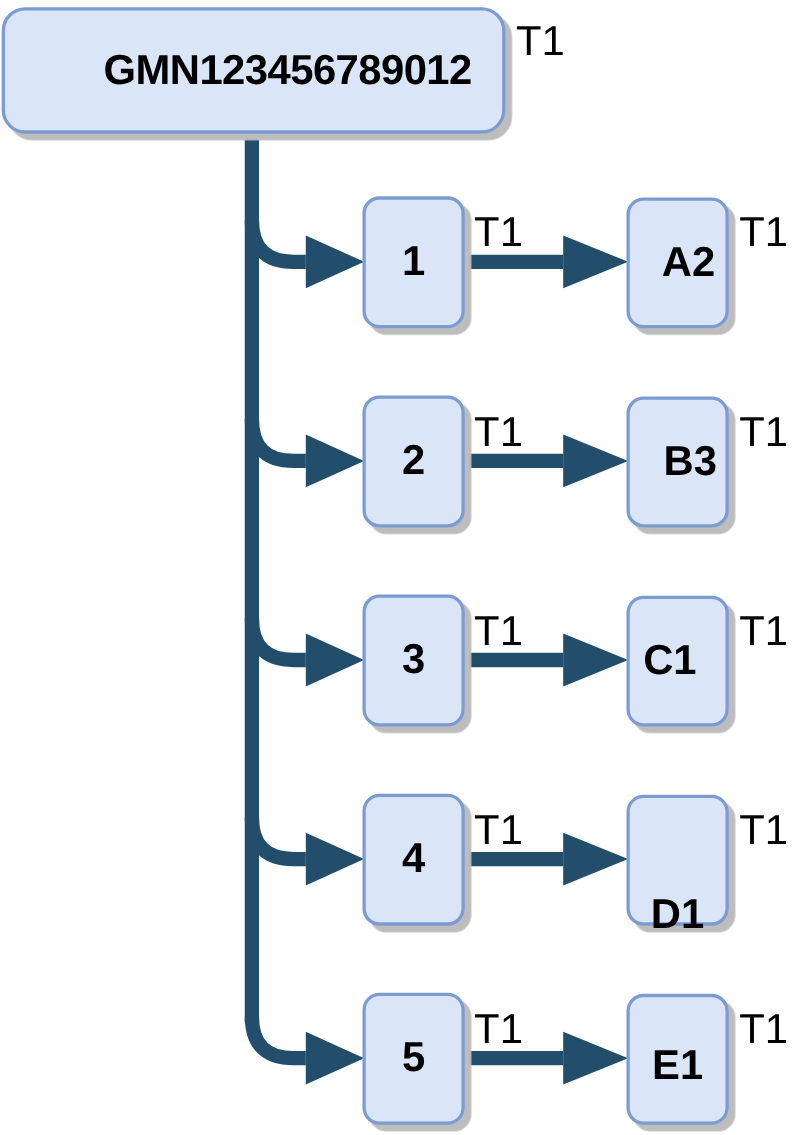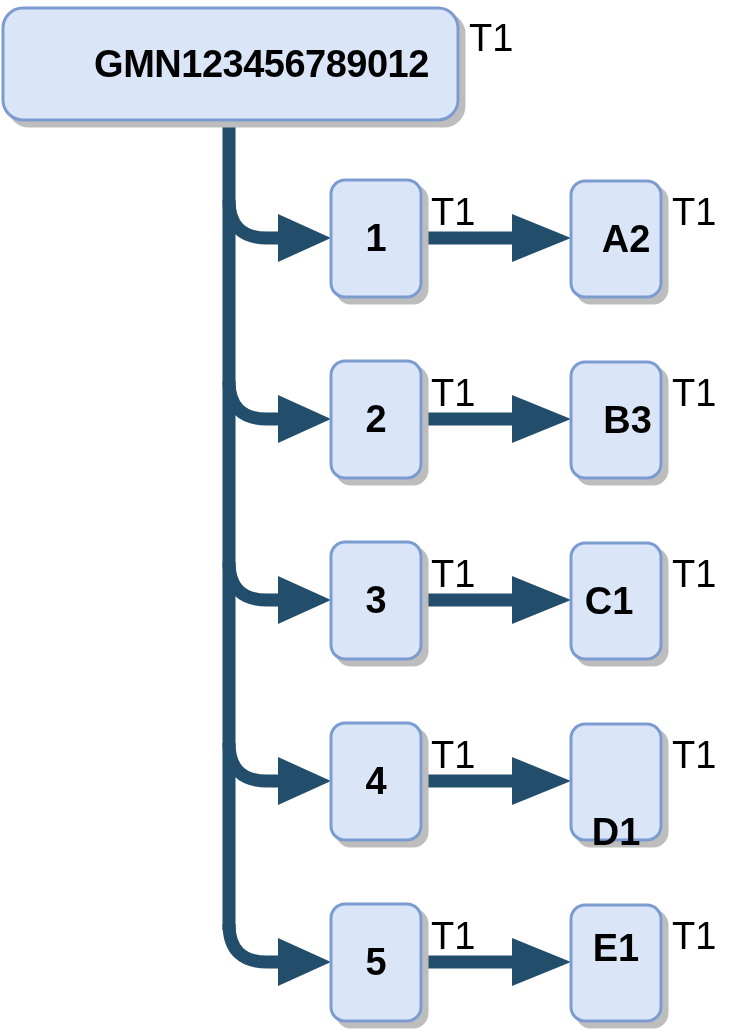--- a/index.html
+++ b/index.html
@@ -128,21 +128,21 @@
   <div class="node-label mid-label" style="left:331px; top:361px; width:90px; height:117px;">2</div>
   <div class="node-label leaf-label" style="left:571px; top:362px; width:113px; height:116px;">B3</div>
 
   <div class="node-label mid-label" style="left:331px; top:542px; width:90px; height:117px;">3</div>
   <div class="node-label leaf-label" style="left:564px; top:543px; width:90px; height:116px;">C1</div>
 
   <div class="node-label mid-label" style="left:331px; top:723px; width:90px; height:117px;">4</div>
   <div class="node-label leaf-label" style="left:571px; top:724px; width:90px; height:128px;margin-top:44px;">D1</div>
 
   <div class="node-label mid-label" style="left:331px; top:904px; width:90px; height:117px;">5</div>
-  <div class="node-label leaf-label" style="left:571px; top:884px; width:90px; height:128px;">E1</div>
+  <div class="node-label leaf-label" style="left:571px; top:905px; width:90px; height:128px;">E1</div>
 
   <div class="edge-label" style="left:469px; top:19px;">T1</div>
 
   <div class="edge-label" style="left:431px; top:193px;">T1</div>
   <div class="edge-label" style="left:672px; top:193px;">T1</div>
 
   <div class="edge-label" style="left:431px; top:374px;">T1</div>
   <div class="edge-label" style="left:672px; top:374px;">T1</div>
 
   <div class="edge-label" style="left:431px; top:555px;">T1</div>

